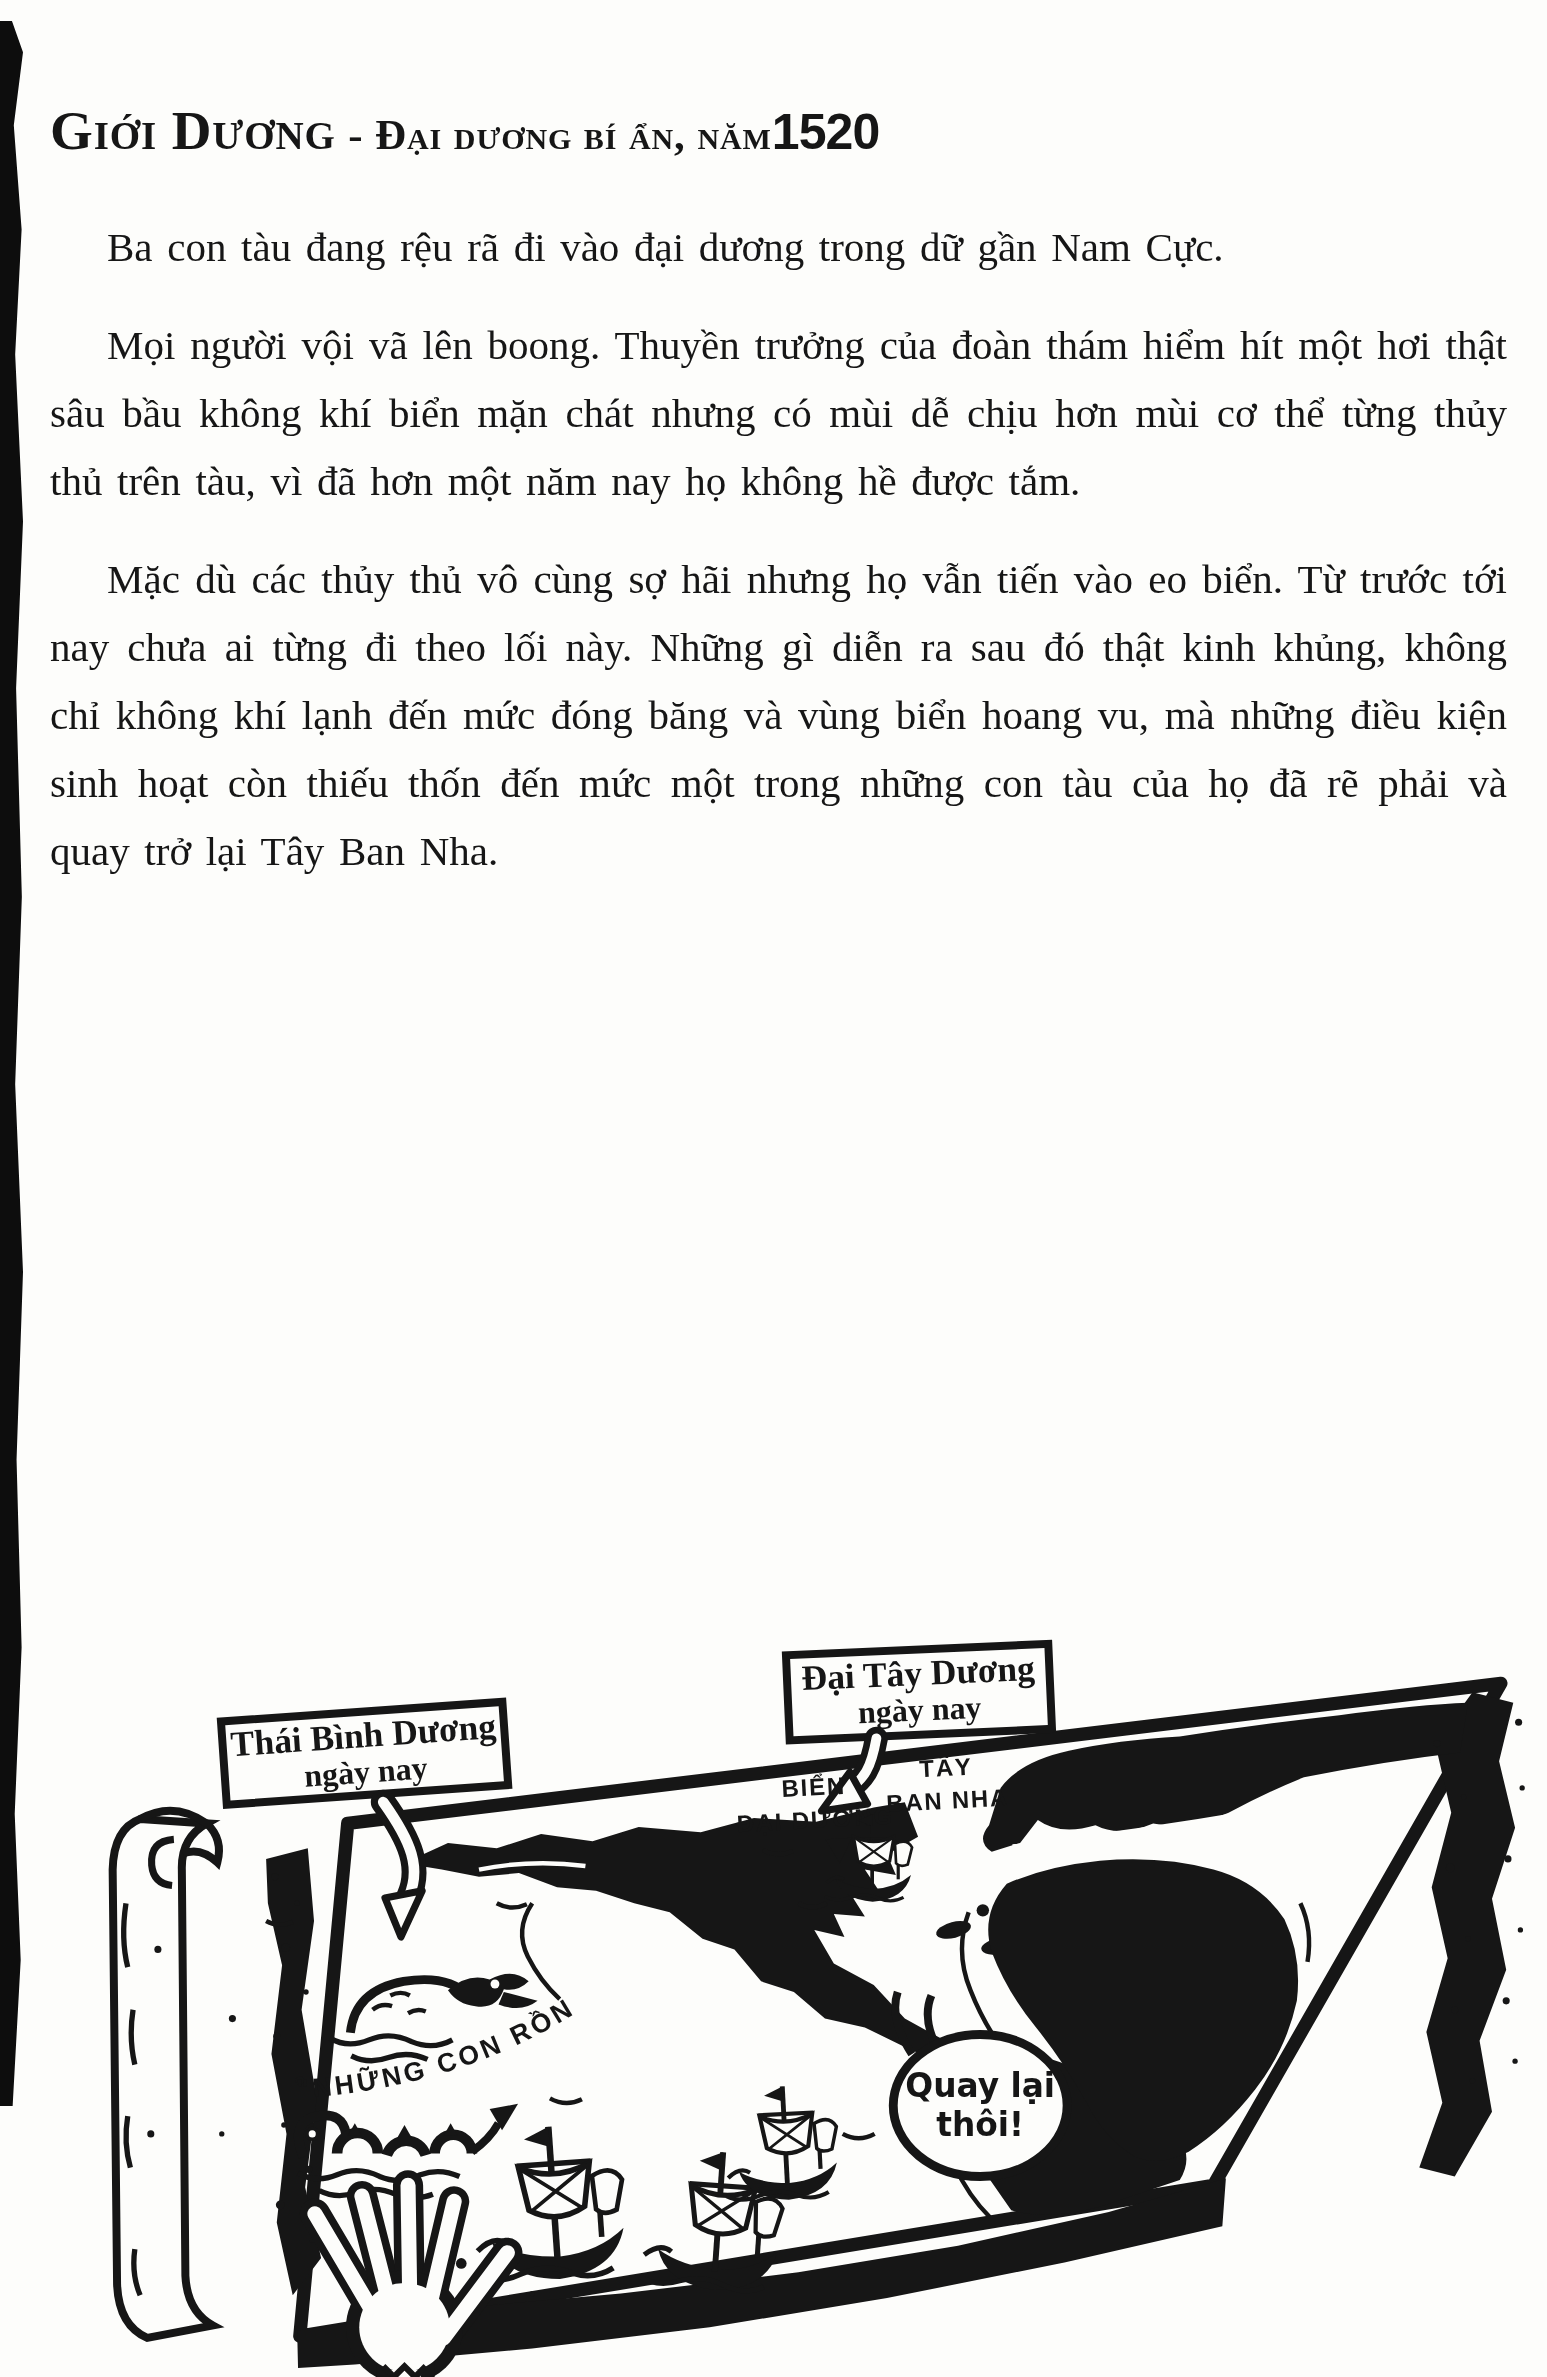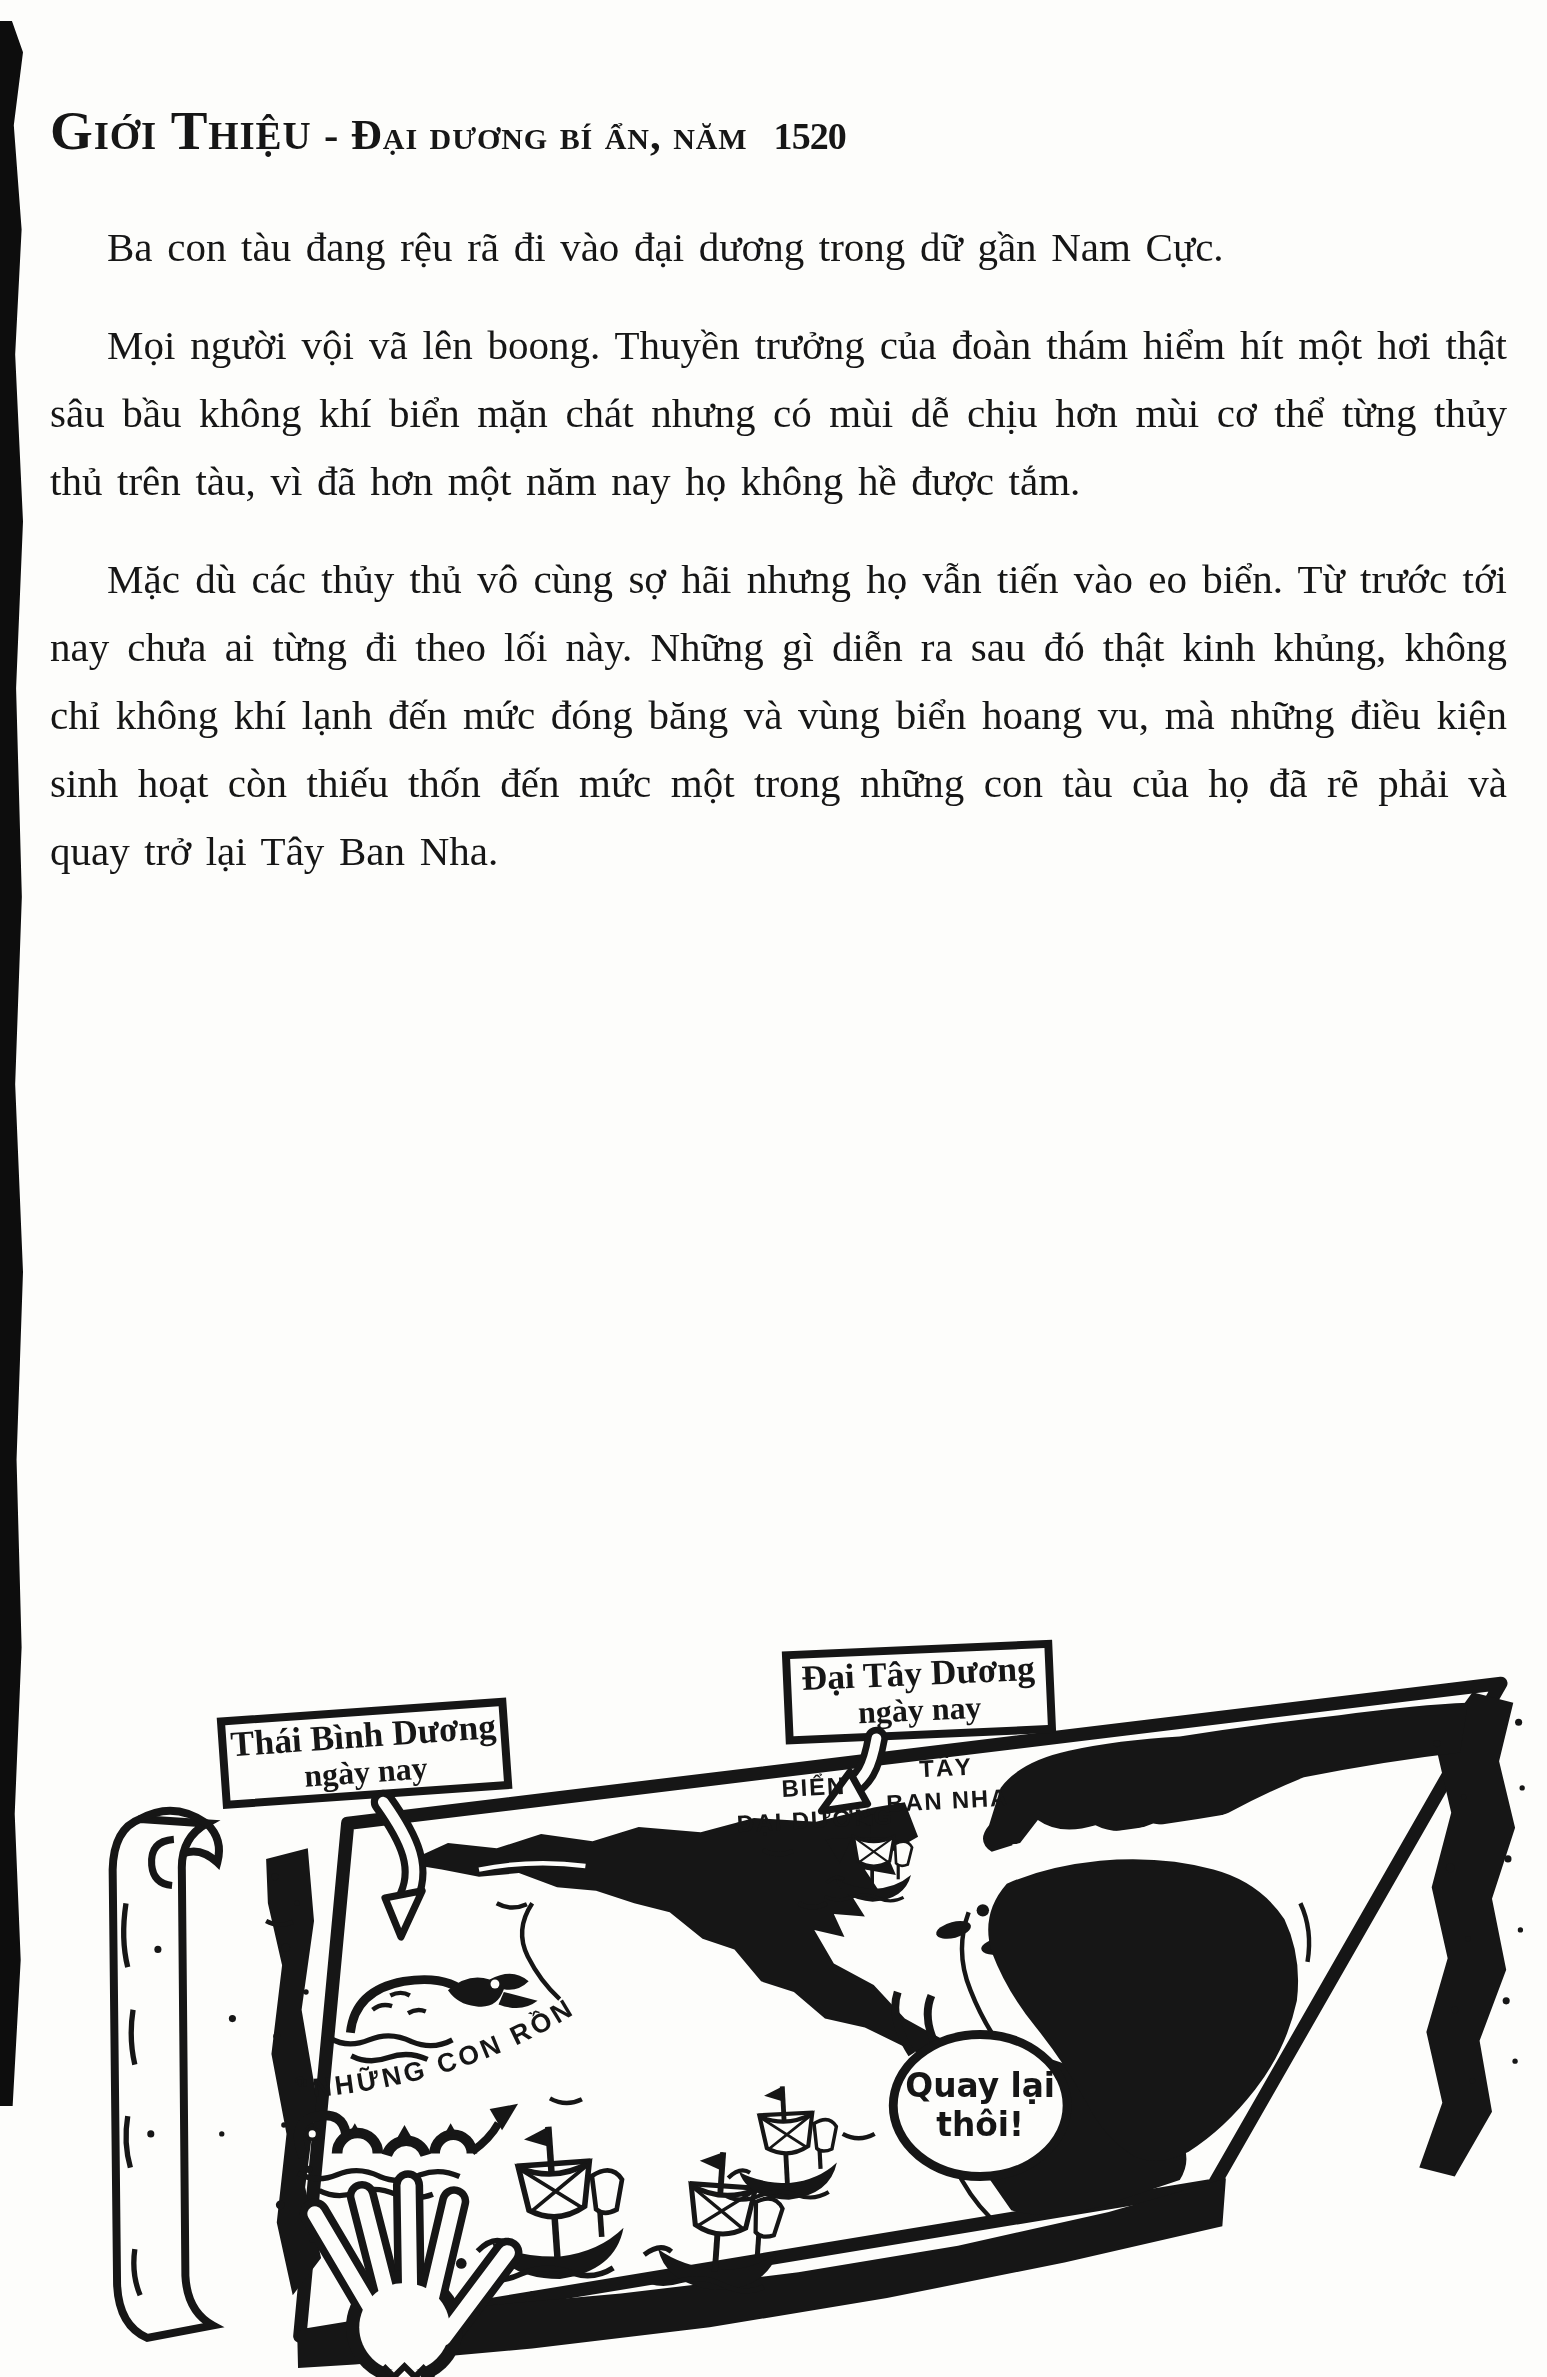--- a/index.html
+++ b/index.html
@@ -20,25 +20,25 @@
   h1.page-title{
     margin:99px 0 51px 0;
     font-weight:bold;
     font-variant:small-caps;
     font-size:55px;
     letter-spacing:0.9px;
     white-space:nowrap;
   }
   .title-part2{font-size:43px;margin-left:12.4px;}
   .title-year{
-    font-family:Liberation Serif, serif;
+    font-family:Liberation Sans, sans-serif;
     font-variant:normal;
-    font-size:38px;
+    font-size:50px;
     letter-spacing:-0.9px;
-    margin-left:26px;
+    margin-left:0;
   }
   p.body-par{
     font-size:41px;
     line-height:68px;
     text-align:justify;
     text-indent:57px;
     word-spacing:4.4px;
     margin:0 0 30px 0;
   }
   .map-wrap{
@@ -50,21 +50,21 @@
   .bubble-text{font-family:"DejaVu Sans",sans-serif;font-weight:bold;fill:#161616;}
   .dragon-text{font-weight:bold;fill:#161616;letter-spacing:4px;}
 </style>
 </head>
 <body>
 
 <div class="page">
   <div class="gutter"></div>
 
   <div class="content">
-    <h1 class="page-title"><span>Giới Thiệu</span><span class="title-part2">- Đại dương bí ẩn, năm</span><span class="title-year">1520</span></h1>
+    <h1 class="page-title"><span>Giới Dương</span><span class="title-part2">- Đại dương bí ẩn, năm</span><span class="title-year">1520</span></h1>
 
     <p class="body-par">Ba con tàu đang rệu rã đi vào đại dương trong dữ gần Nam Cực.</p>
     <p class="body-par">Mọi người vội vã lên boong. Thuyền trưởng của đoàn thám hiểm hít một hơi thật sâu bầu không khí biển mặn chát nhưng có mùi dễ chịu hơn mùi cơ thể từng thủy thủ trên tàu, vì đã hơn một năm nay họ không hề được tắm.</p>
     <p class="body-par">Mặc dù các thủy thủ vô cùng sợ hãi nhưng họ vẫn tiến vào eo biển. Từ trước tới nay chưa ai từng đi theo lối này. Những gì diễn ra sau đó thật kinh khủng, không chỉ không khí lạnh đến mức đóng băng và vùng biển hoang vu, mà những điều kiện sinh hoạt còn thiếu thốn đến mức một trong những con tàu của họ đã rẽ phải và quay trở lại Tây Ban Nha.</p>
   </div>
 
   <div class="map-wrap">
   <svg width="1547" height="741" viewBox="0 0 1744 835" xmlns="http://www.w3.org/2000/svg">
     <defs>
       <g id="ship-shape">

